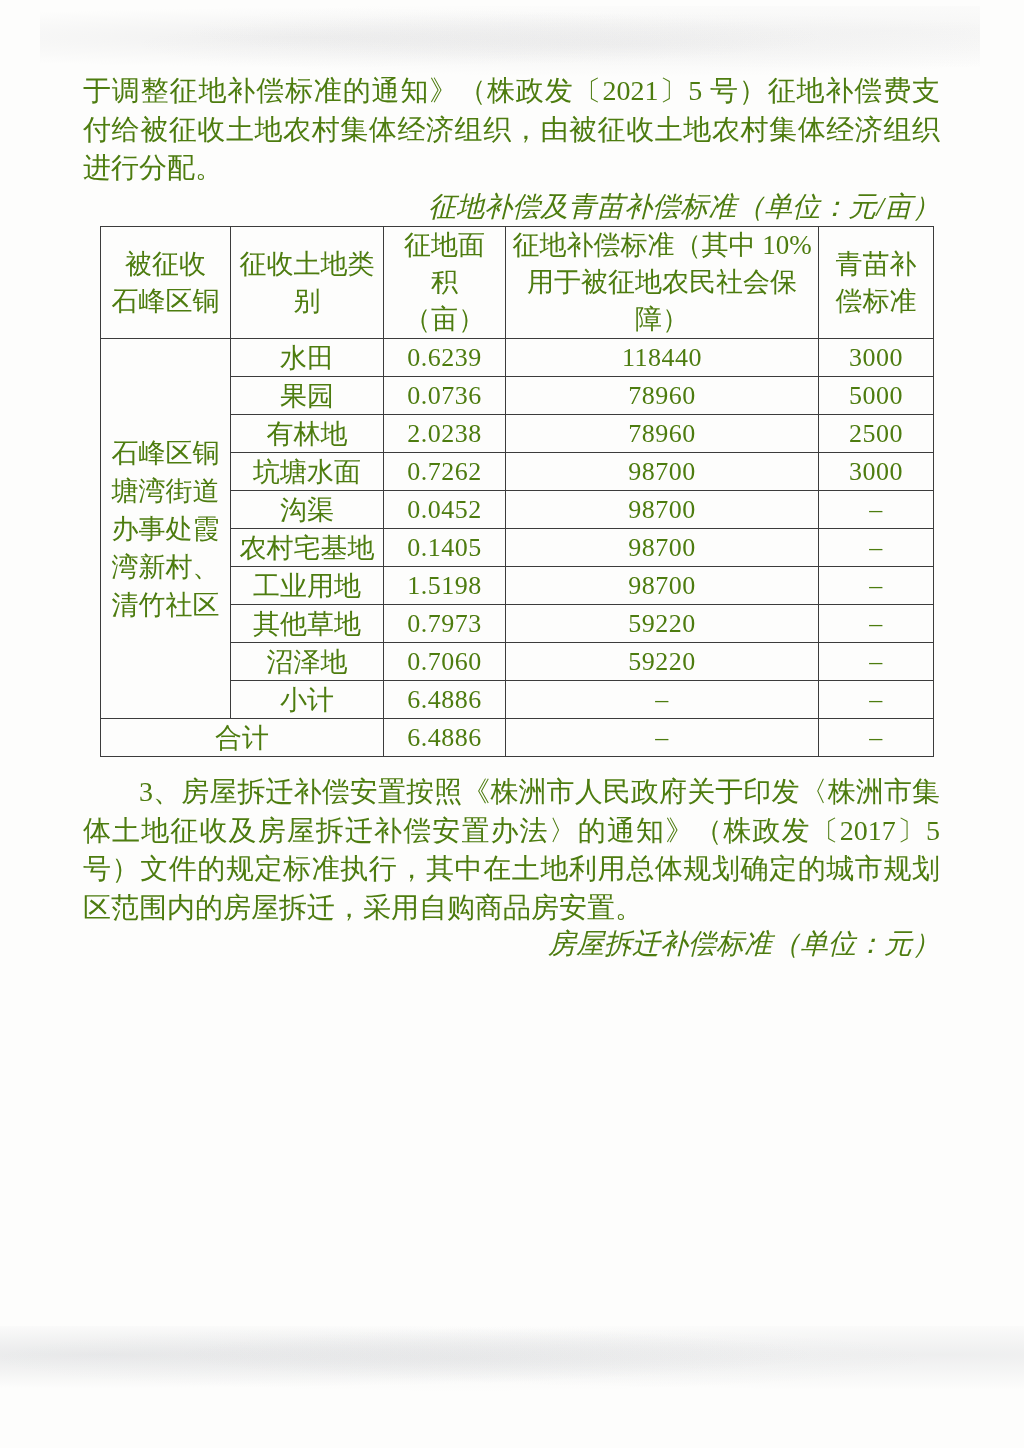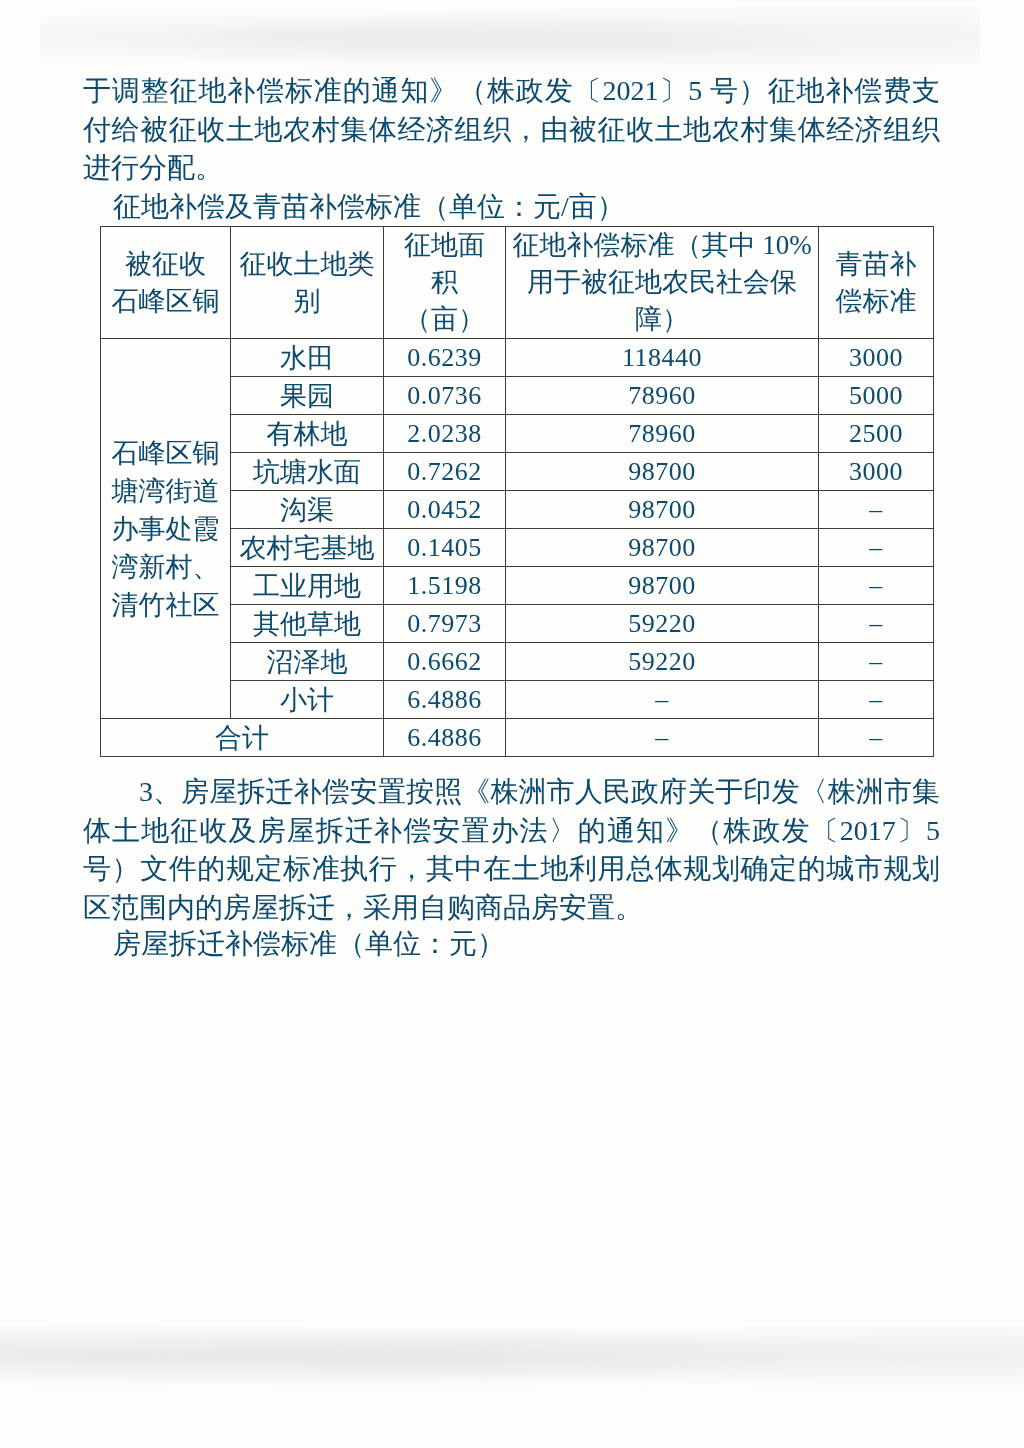--- a/index.html
+++ b/index.html
@@ -2,21 +2,21 @@
 <html><head>
 <meta charset="utf-8">
 <style>
   html,body { margin:0; padding:0; background:#ffffff; }
   .page {
     position:relative;
     width:1024px; height:1448px;
     background:#fdfdfc;
     overflow:hidden;
     font-family:"Liberation Serif","DejaVu Serif",serif;
-    color:#0c4a6e;
+    color:#4d7c0f;
     box-sizing:border-box;
     padding:72px 84px 0 83px;
   }
   .noise-top {
     position:absolute; top:6px; left:40px; width:940px; height:70px; pointer-events:none;
     background:
       radial-gradient(ellipse at 28% 45%, rgba(130,130,138,0.10), rgba(255,255,255,0) 55%),
       radial-gradient(ellipse at 62% 55%, rgba(130,130,138,0.07), rgba(255,255,255,0) 60%),
       radial-gradient(ellipse at 90% 35%, rgba(130,130,138,0.06), rgba(255,255,255,0) 60%);
   }
@@ -31,22 +31,23 @@
     margin:0;
     font-size:28px;
     line-height:38.5px;
     text-align:justify;
     word-break:break-all;
   }
   .para.indent { text-indent:2em; }
   .tbl-title {
     font-size:28px;
     line-height:38.5px;
-    text-align:left;
+    text-align:right;
     padding-left:30px;
+    font-style:italic;
   }
   .tbl-title.second { line-height:34px; }
   table { border-collapse:collapse; table-layout:fixed; }
   .t1 { width:833px; margin-left:17px; }
   .t1 th, .t1 td {
     border:1.4px solid #3c3c3c;
     font-weight:normal;
     text-align:center;
     vertical-align:middle;
     padding:0 2px;
@@ -154,21 +155,21 @@
         <td class="num">–</td>
       </tr>
       <tr>
         <td>其他草地</td>
         <td class="num">0.7973</td>
         <td class="num">59220</td>
         <td class="num">–</td>
       </tr>
       <tr>
         <td>沼泽地</td>
-        <td class="num">0.6662</td>
+        <td class="num">0.7060</td>
         <td class="num">59220</td>
         <td class="num">–</td>
       </tr>
       <tr>
         <td>小计</td>
         <td class="num">6.4886</td>
         <td class="num">–</td>
         <td class="num">–</td>
       </tr>
       <tr>

